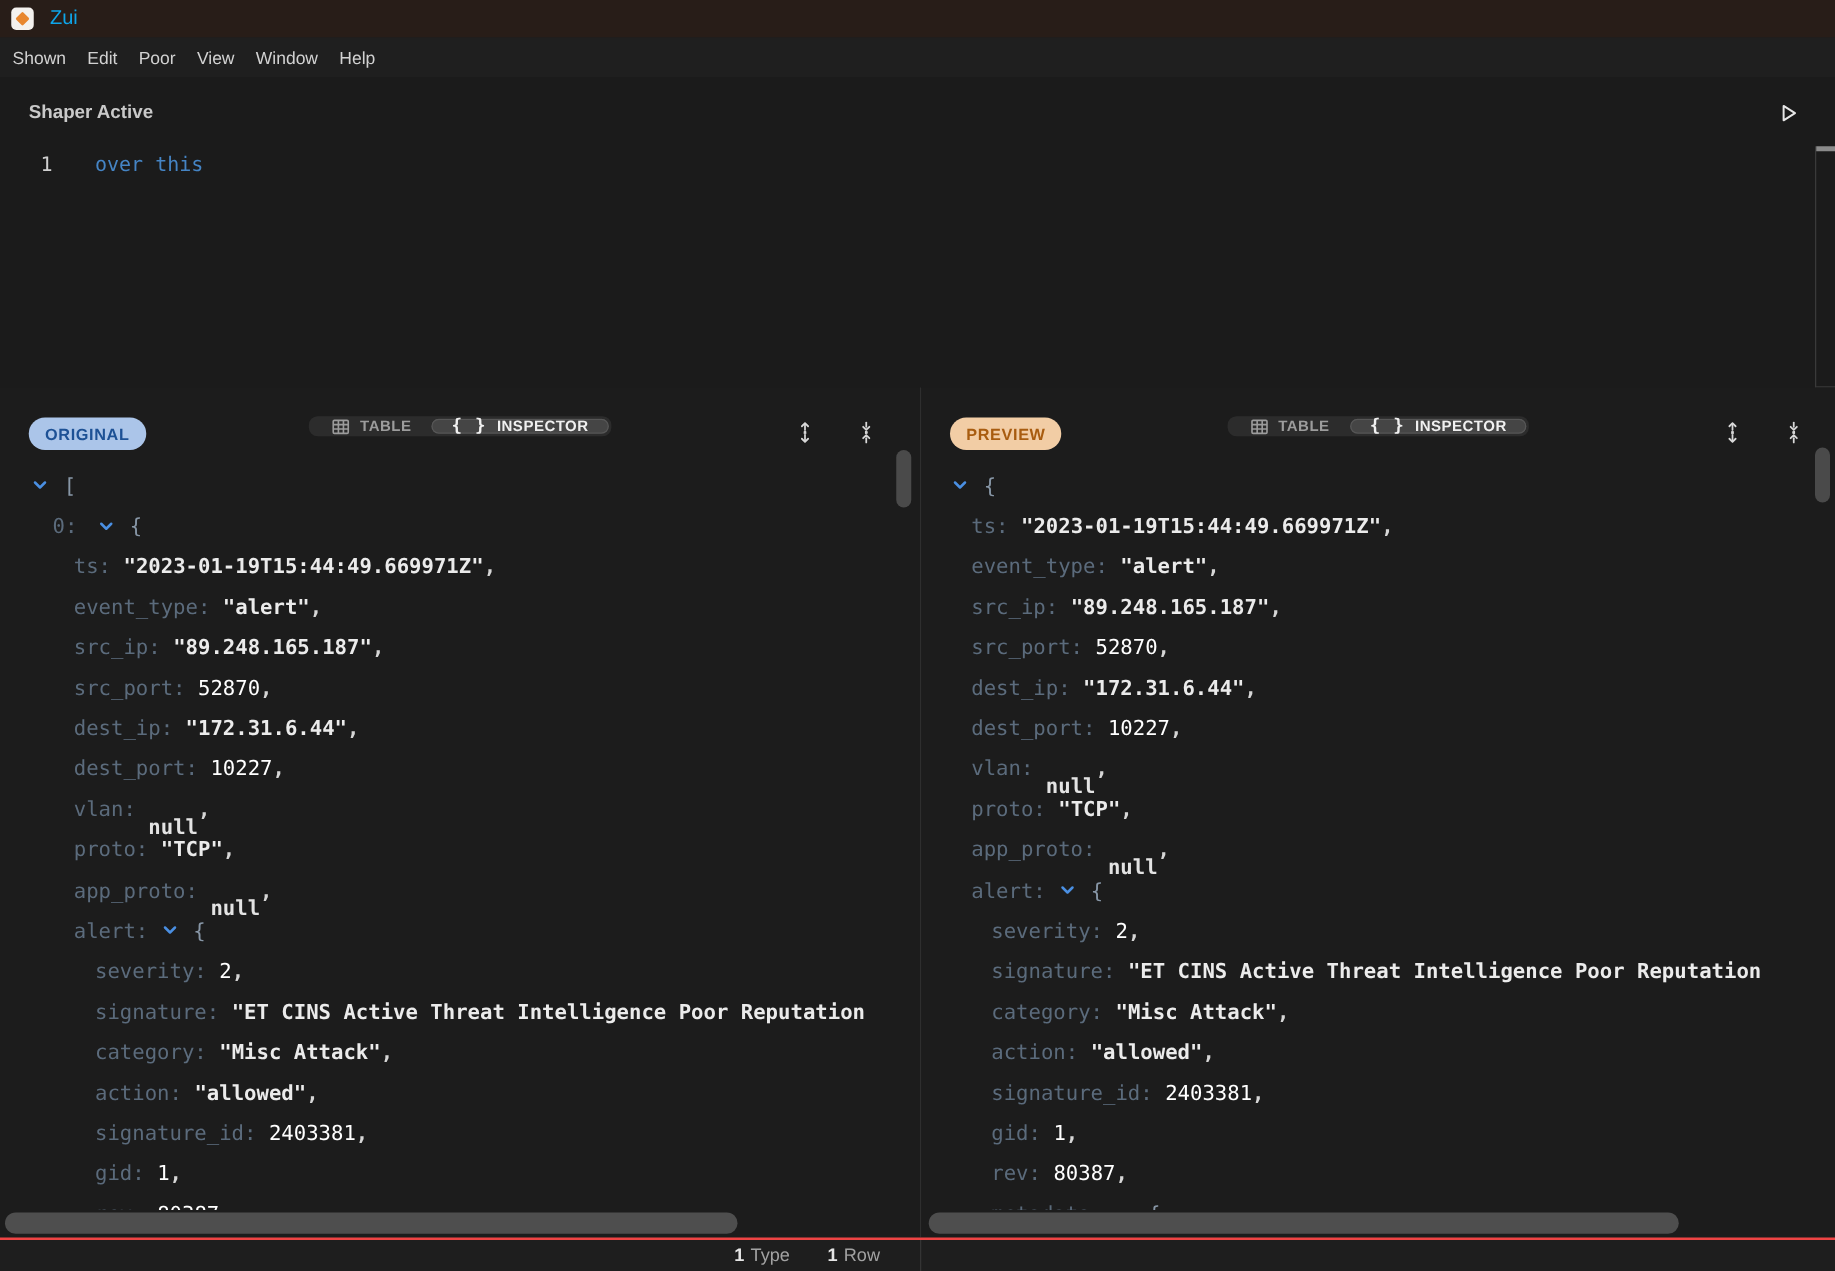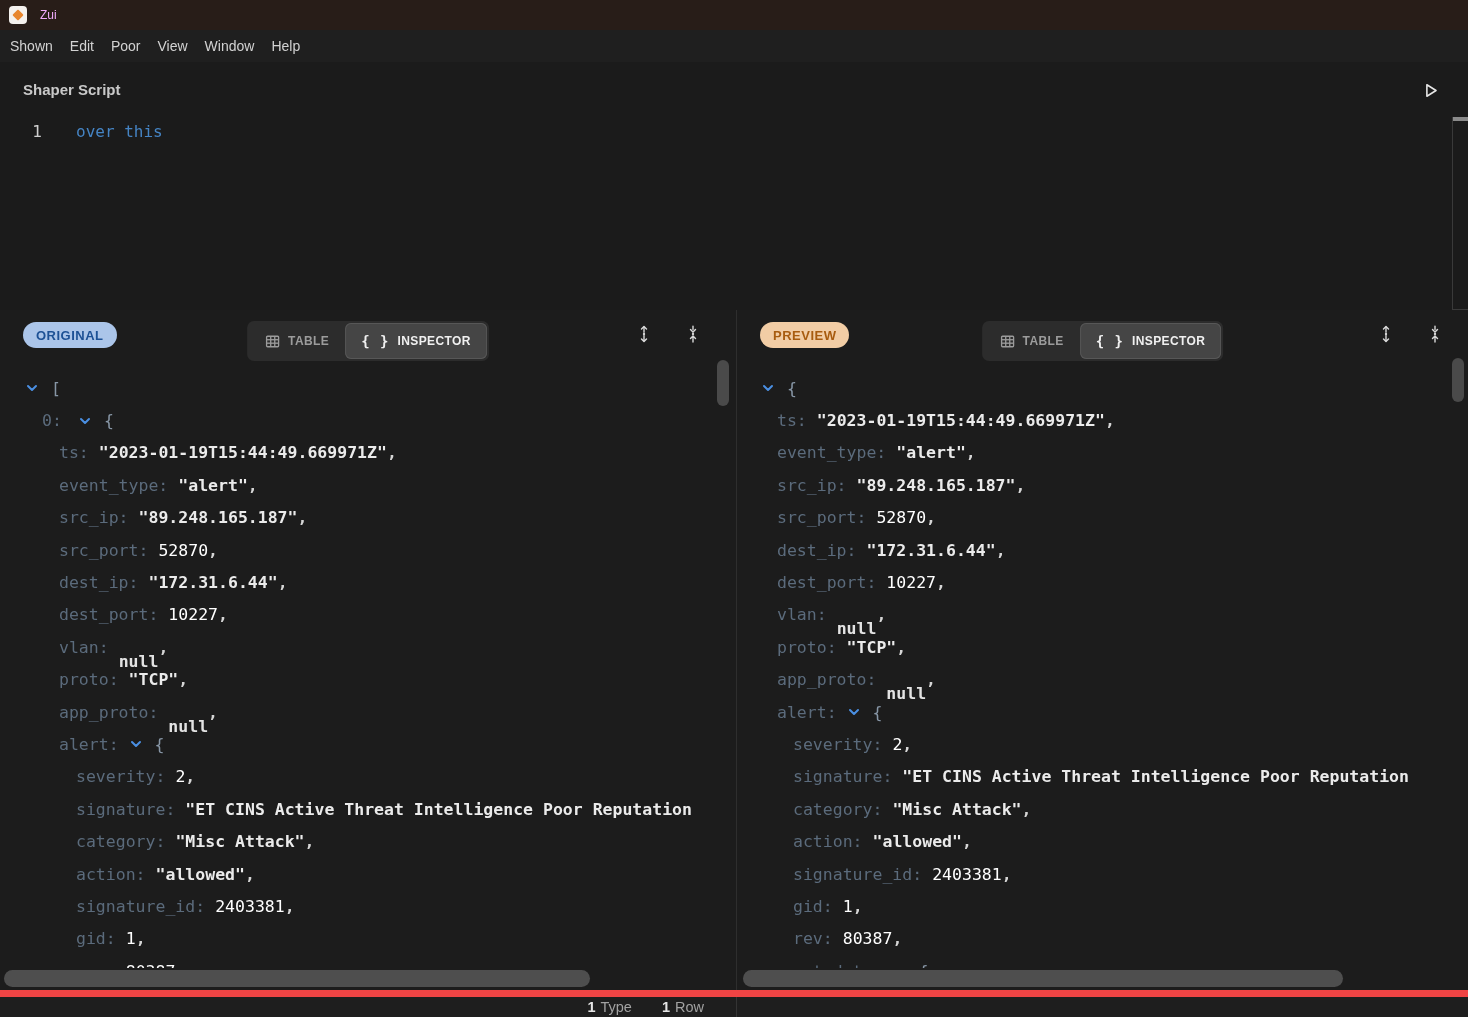--- a/index.html
+++ b/index.html
@@ -10,21 +10,21 @@
     -webkit-font-smoothing:antialiased;
   }
 
   
   .titlebar { position:absolute; top:0; left:0; right:0; height:30px;
     background:#281d18; display:flex; align-items:center; padding-left:9px; }
   .app-logo { width:18px; height:18px; background:#f4f1ee; border-radius:4px;
     position:relative; margin-right:13px; flex:none; }
   .app-logo::before { content:""; position:absolute; left:5px; top:5px; width:8px; height:8px;
     background:#e8862e; transform:rotate(45deg); border-radius:1px; }
-  .app-title { color:#f0abfc; font-size:12px; }
+  .app-title { color:#0ea5e9; font-size:16px; }
 
   
   .menubar { position:absolute; top:30px; left:0; right:0; height:32px;
     background:#1f1f1f; display:flex; align-items:center; gap:17px; padding-left:10px; }
   .menu-item { color:#d2d2d2; font-size:14px; cursor:default; }
 
   
   .editor { position:absolute; top:62px; left:0; right:0; height:248px; background:#1b1b1b; }
   .editor-title { position:absolute; left:23px; top:19px; font-size:15px; font-weight:600; color:#c9c9c9; }
   .run-button { position:absolute; right:26px; top:16px; width:24px; height:24px;
@@ -38,27 +38,27 @@
     border-left:1px solid #3a3a3a; border-bottom:1px solid #3a3a3a; }
   .editor-scrollbar-thumb { position:absolute; top:0; left:0; right:0; height:4px; background:#8b8b8b; }
 
   
   .results { position:absolute; top:310px; left:0; right:0; height:680px; display:flex; }
   .panel { position:relative; overflow:hidden; background:#1c1c1c; }
   .panel-left  { width:737px; flex:none; border-right:1px solid #2e2e2e; }
   .panel-right { flex:1; }
 
   
-  .panel-toolbar { position:absolute; top:0; left:0; right:0; height:50px;text-decoration:underline; }
+  .panel-toolbar { position:absolute; top:12px; left:0; right:0; height:50px;text-decoration:underline; }
   .badge { position:absolute; left:23px; top:12px; height:26px; padding:0 13px;
     display:flex; align-items:center; border-radius:13px;
     font-size:13px; font-weight:700; letter-spacing:.5px; }
   .badge-original { background:#abc5e9; color:#1d5195; }
   .badge-preview  { background:#f2cda5; color:#a85c10; }
-  .segmented { position:absolute; left:50%; transform:translateX(-50%); top:11px; height:40px;
+  .segmented { position:absolute; left:50%; transform:translateX(-50%); top:11px; height:16px;
     background:#2c2c2c; border-radius:7px; display:flex; padding:2px; }
   .segment { display:flex; align-items:center; gap:8px; padding:0 16px; border-radius:6px;
     color:#9c9c9c; font-size:12px; font-weight:700; letter-spacing:.4px; cursor:default; }
   .segment.active { background:#454545; color:#f0f0f0; box-shadow:inset 0 0 0 1px #575757; }
   .segment .seg-icon { display:flex; align-items:center; }
   .braces-glyph { font-size:14px; font-weight:700; letter-spacing:1px;
     font-family:"DejaVu Sans Mono", monospace; }
   .toolbar-icons { position:absolute; top:13px; display:flex; gap:27px; color:#d8d8d8; }
   .panel-left  .toolbar-icons { right:32px; }
   .panel-right .toolbar-icons { right:22px; }
@@ -80,21 +80,21 @@
   
   .hscrollbar { position:absolute; bottom:3px; height:17px; border-radius:9px; background:#4e4e4e; }
   .panel-left  .hscrollbar { left:4px; width:586px; }
   .panel-right .hscrollbar { left:6px; width:600px; }
   .vscroll-thumb { position:absolute; width:12px; border-radius:6px; background:#4a4a4a; }
   .panel-left  .vscroll-thumb { right:7px; top:50px; height:46px; }
   .panel-right .vscroll-thumb { right:4px; top:48px; height:44px; }
 
   
   .statusbar { position:absolute; bottom:0; left:0; right:0; height:27px; background:#1e1e1e;
-    border-top:7px solid #ef4444; display:flex; }
+    border-top:2px solid #ef4444; display:flex; }
   .status-group { display:flex; justify-content:flex-end; align-items:center; gap:30px; }
   .status-left  { width:737px; flex:none; border-right:1px solid #343434; padding-right:32px; }
   .status-right { flex:1; padding-right:43px; }
   .stat { font-size:14.5px; color:#a2a2a2; }
   .stat b { color:#e5e5e5; font-weight:700; margin-right:5px; }
 
   svg { display:block; }
 </style>
 </head>
 <body>
@@ -107,21 +107,21 @@
 <div class="menubar">
     <div class="menu-item">Shown</div>
     <div class="menu-item">Edit</div>
     <div class="menu-item">Poor</div>
     <div class="menu-item">View</div>
     <div class="menu-item">Window</div>
     <div class="menu-item">Help</div>
   </div>
 
 <div class="editor">
-  <div class="editor-title">Shaper Script</div>
+  <div class="editor-title">Shaper Active</div>
   <div class="run-button">
     <svg width="17" height="17" viewBox="0 0 16 16">
       <path d="M4.6 2.6 v10.8 L13.2 8 z" fill="none" stroke="currentColor" stroke-width="1.5" stroke-linejoin="round"></path>
     </svg>
   </div>
   <div class="code-line">
     <div class="line-number">1</div>
     <div class="code-text">over this</div>
   </div>
   <div class="editor-scrollbar">

